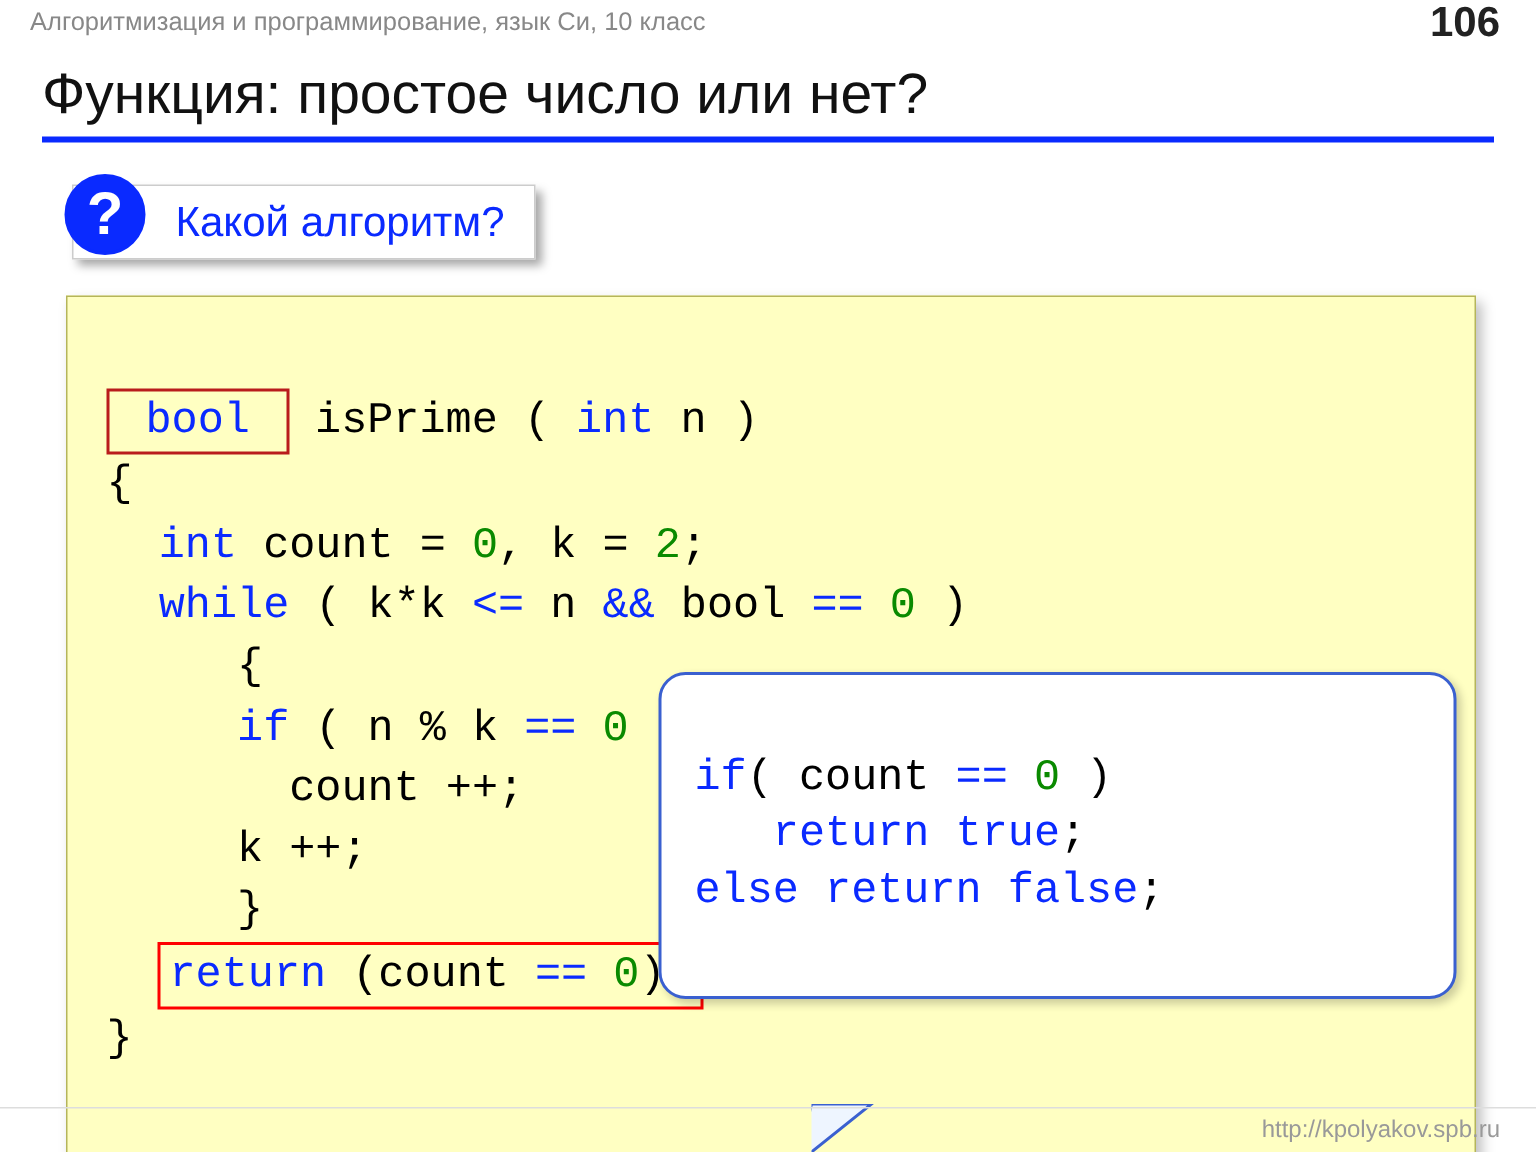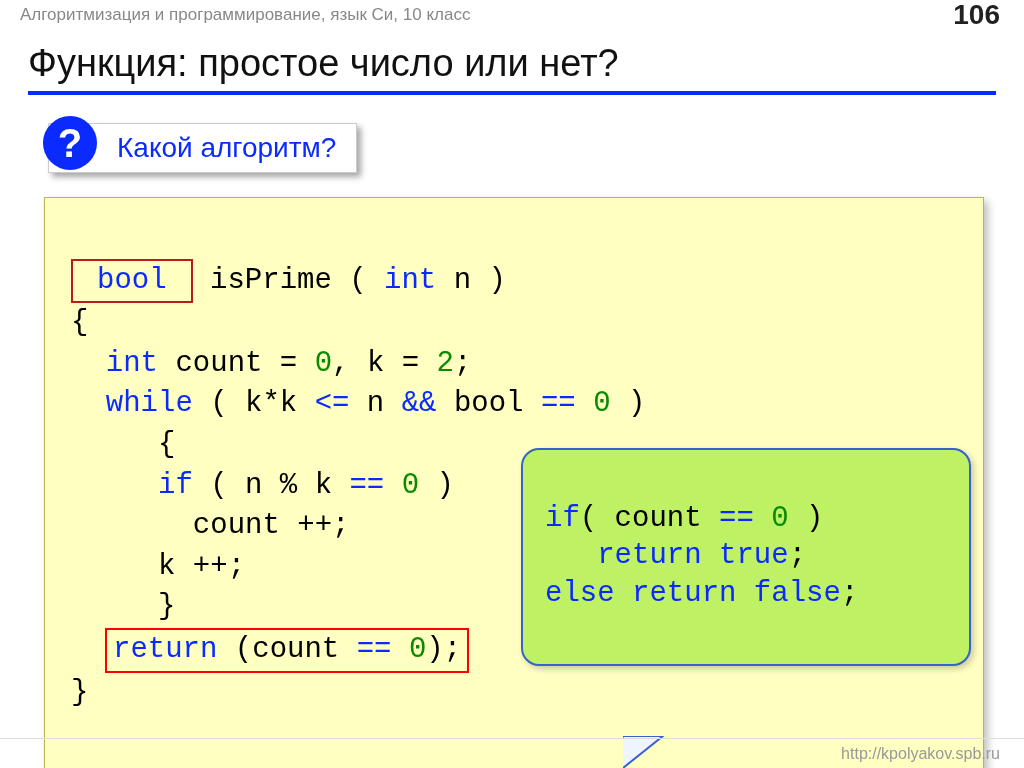--- a/index.html
+++ b/index.html
@@ -79,22 +79,22 @@
   .boxed-return {
     border: 2px solid #ff0000;
     padding: 0 6px;
     display: inline-block;
     margin-left: 34px;
   }
   .callout {
     position: absolute;
     right: 12px;
     top: 250px;
-    width: 450px;
-    background: #bef264;
+    width: 532px;
+    background: #ffffff;
     border: 2px solid #3a60d0;
     border-radius: 18px;
     padding: 12px 18px 14px 22px;
     font-family: "Courier New", monospace;
     font-size: 29px;
     line-height: 1.3;
     white-space: pre;
     color: #000;
     box-shadow: 3px 3px 6px rgba(0,0,0,0.2);
   }

